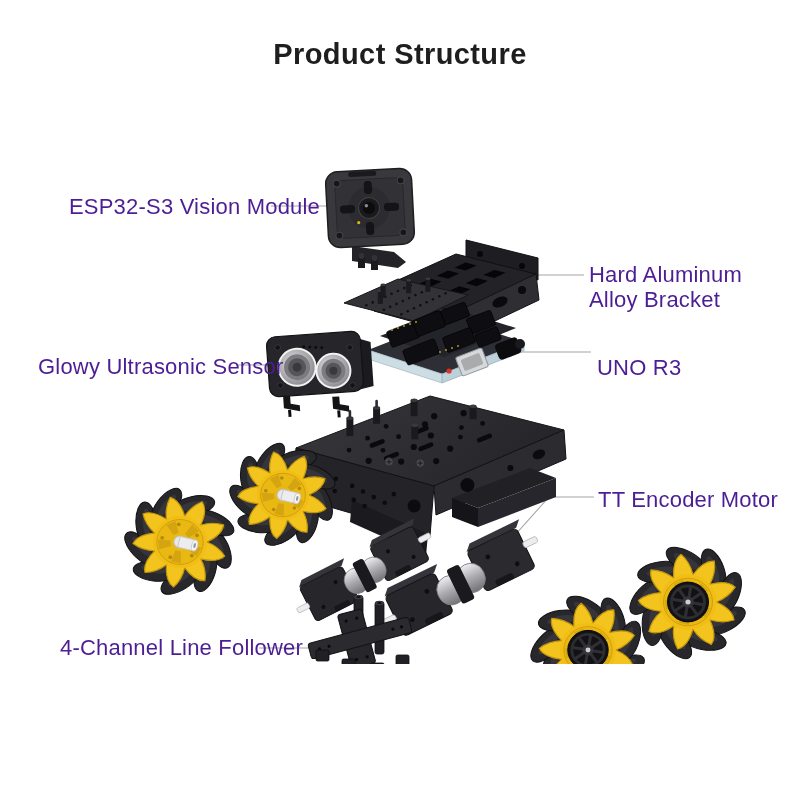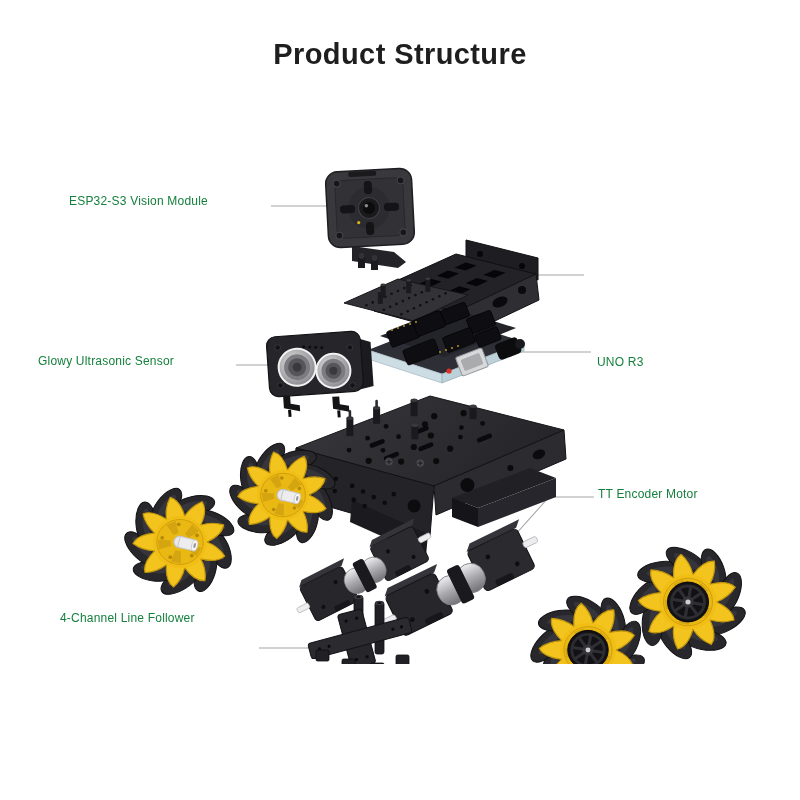--- a/index.html
+++ b/index.html
@@ -1,20 +1,20 @@
 <!DOCTYPE html>
 <html><head>
 <meta charset="utf-8">
 <style>
   html,body{margin:0;padding:0;background:#ffffff;}
   #stage{position:relative;width:800px;height:664px;background:#ffffff;overflow:hidden;
          font-family:"Liberation Sans","DejaVu Sans",sans-serif;}
   .title{position:absolute;left:0;top:38px;width:100%;text-align:center;
          font-size:29px;font-weight:600;color:#1e1e1e;letter-spacing:0.4px;}
-  .part-label{position:absolute;font-size:12px;color:#15803d;white-space:nowrap;letter-spacing:0.2px;}
+  .part-label{position:absolute;font-size:22px;color:#4c1d95;white-space:nowrap;letter-spacing:0.2px;}
   .part-label.two-line div{line-height:25px;}
   svg{position:absolute;left:0;top:0;}
 </style>
 </head>
 <body>
 
 <div id="stage">
 
   <svg id="art" width="800" height="800" viewBox="0 0 800 800">
     <defs>
@@ -528,21 +528,25 @@
         <rect x="371" y="663" width="13" height="11" rx="1.5"></rect>
         <rect x="396" y="655" width="13" height="11" rx="1.5"></rect>
       </g>
     </g>
   </svg>
 
   <div class="title">Product Structure</div>
 
   <div class="part-label" style="left:69px;top:194px">ESP32-S3 Vision Module</div>
 
+  <div class="part-label two-line" style="left:589px;top:262px">
+    <div>Hard Aluminum</div>
+    <div>Alloy Bracket</div>
+  </div>
 
   <div class="part-label" style="left:597px;top:355px">UNO R3</div>
 
   <div class="part-label" style="left:598px;top:487px">TT Encoder Motor</div>
 
   <div class="part-label" style="left:38px;top:354px">Glowy Ultrasonic Sensor</div>
 
-  <div class="part-label" style="left:60px;top:611px">4-Channel Line Follower</div>
+  <div class="part-label" style="left:60px;top:635px">4-Channel Line Follower</div>
 </div>
 
 </body></html>

